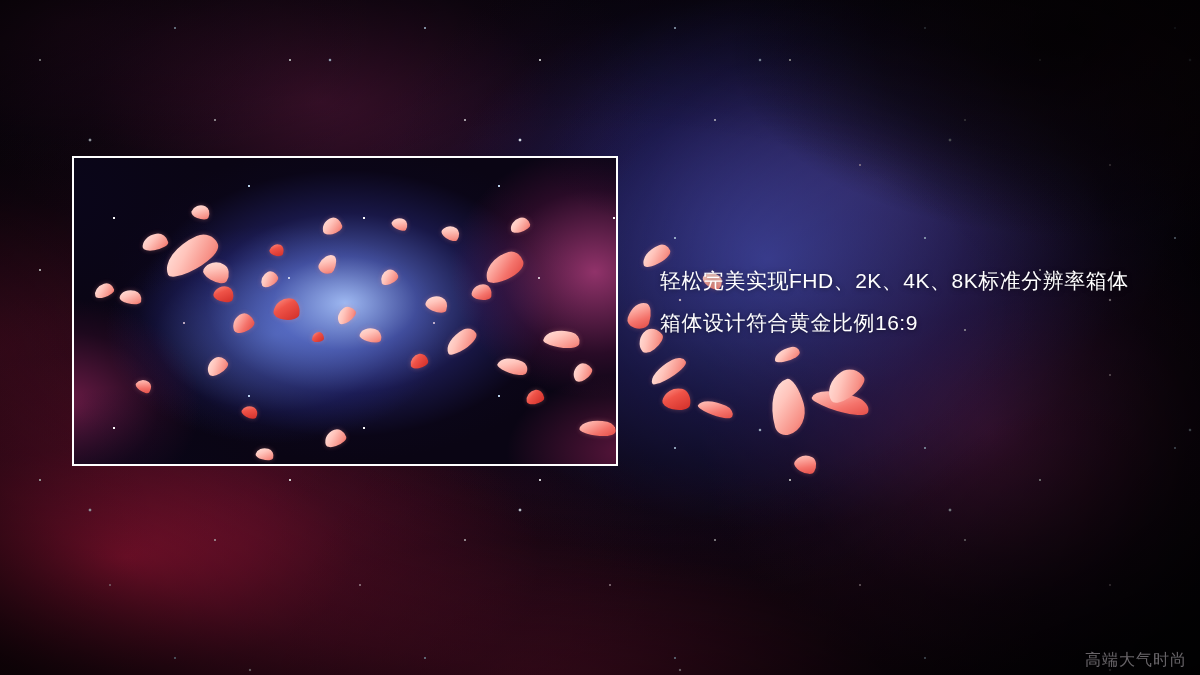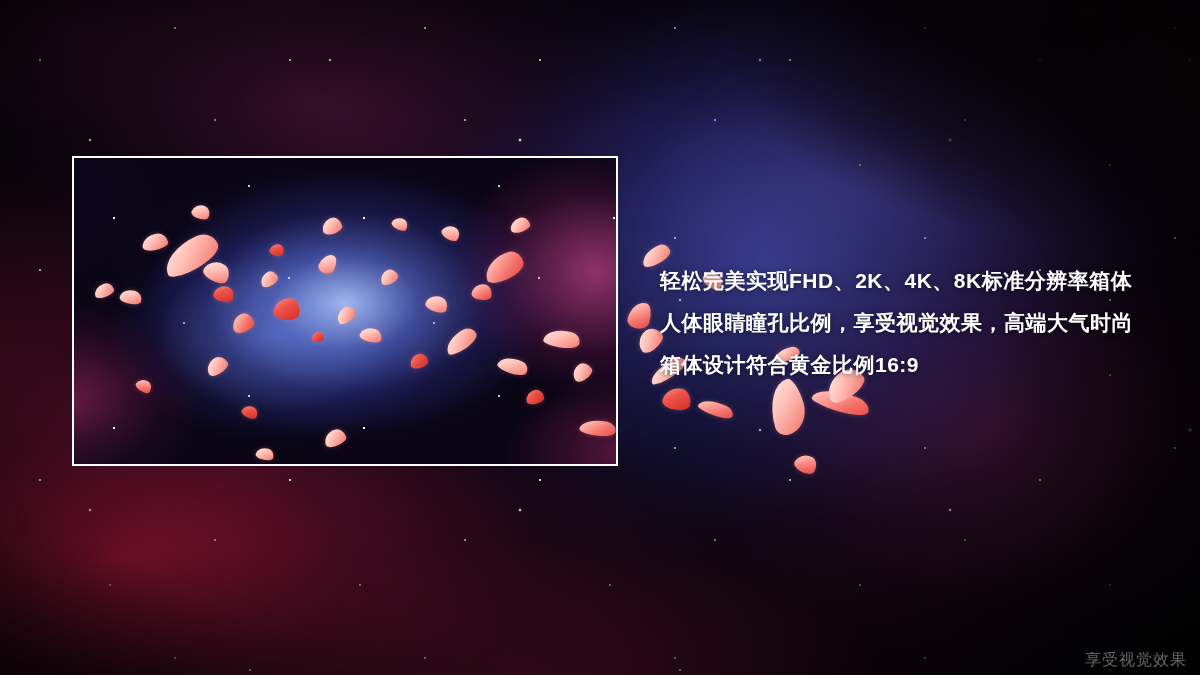--- a/index.html
+++ b/index.html
@@ -147,21 +147,21 @@
     white-space:nowrap;
     text-shadow:0 1px 6px rgba(0,0,0,0.55);
   }
   .title .gap{display:inline-block;width:22px;}
 
   .body-text{
     position:absolute;left:660px;top:260px;
     color:#ffffff;
     font-size:21px;
     line-height:42px;
-    font-weight:700;
+    font-weight:400;
     letter-spacing:0.5px;
     white-space:nowrap;
     text-shadow:0 1px 5px rgba(0,0,0,0.50);
   }
   .body-text .line{display:block;}
 
   .watermark{
     position:absolute;left:1085px;top:650px;
     color:rgba(205,200,205,0.50);
     font-size:16px;
@@ -239,19 +239,18 @@
       <div class="petal long" style="left:506px;top:262px;width:36px;height:16px;transform:rotate(12deg);"></div>
       <div class="petal deep" style="left:168px;top:248px;width:16px;height:12px;transform:rotate(28deg);"></div>
       <div class="petal pale" style="left:250px;top:272px;width:22px;height:16px;transform:rotate(-20deg);"></div>
       <div class="petal pale" style="left:182px;top:290px;width:18px;height:12px;transform:rotate(16deg);"></div>
     </div>
   </div>
 
 
   <div class="body-text">
     <span class="line">轻松完美实现FHD、2K、4K、8K标准分辨率箱体</span>
-    <span class="line">人体眼睛瞳孔比例，享受视觉效果，高端大气时尚</span>
     <span class="line">箱体设计符合黄金比例16:9</span>
   </div>
 
-  <div class="watermark">享受视觉效果</div>
+  <div class="watermark">高端大气时尚</div>
 
 </div>
 
 </body></html>

